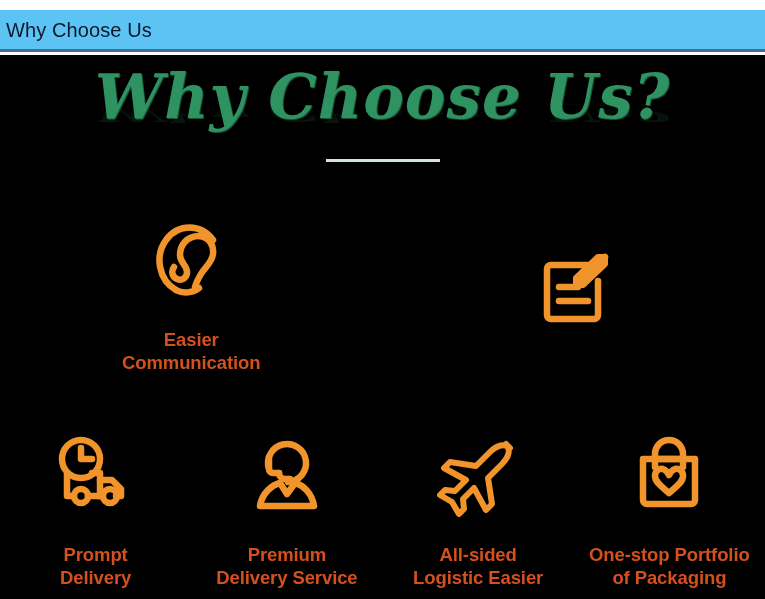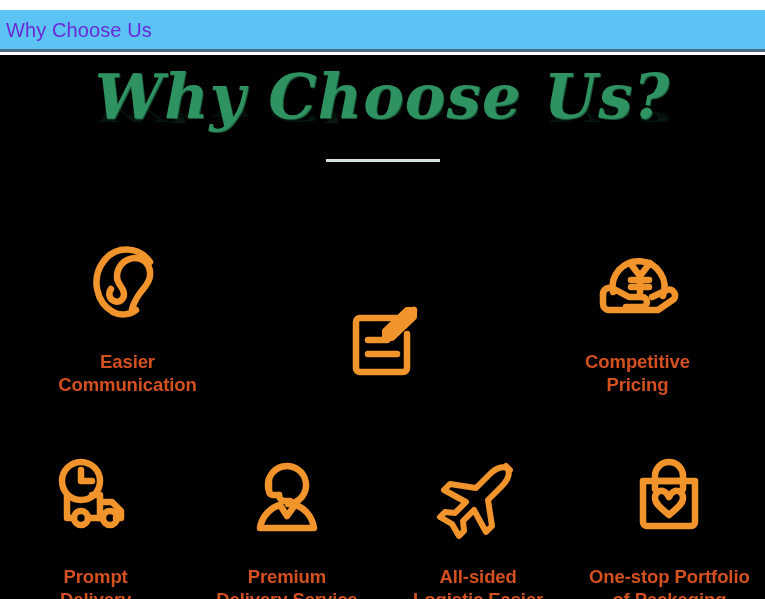--- a/index.html
+++ b/index.html
@@ -25,21 +25,21 @@
     height: 42px;
     background: #5BC4F5;
     border-bottom: 3px solid #4C6C84;
     box-sizing: border-box;
     display: flex;
     align-items: center;
   }
   .window-title {
     font-size: 20px;
     line-height: 20px;
-    color: #6d28d9;
+    color: #0f172a;
     padding-left: 6px;
     letter-spacing: 0.1px;
     white-space: nowrap;
   }
 
   
   .page {
     position: absolute;
     left: 0;
     top: 55px;
@@ -111,21 +111,21 @@
     display: flex;
     flex-direction: row;
     width: 765px;
     height: 215px;
   }
   .feature-cell {
     flex: 1 1 0;
     display: flex;
     flex-direction: column;
     align-items: center;
-    justify-content: flex-end;
+    justify-content: center;
     padding-top: 4px;
     box-sizing: border-box;
   }
   .feature-icon {
     width: 104px;
     height: 104px;
     display: flex;
     align-items: center;
     justify-content: center;
   }
@@ -184,36 +184,20 @@
             <path d="M62 22 H25 a4 4 0 0 0 -4 4 V72 a4 4 0 0 0 4 4 H68 a4 4 0 0 0 4 -4 V38"></path>
             <line x1="33" y1="44" x2="52" y2="44"></line>
             <line x1="33" y1="58" x2="62" y2="58"></line>
             <path d="M50 42 L79 14"></path>
             <path d="M50 42 L50 35 L72 14 L79 14 L79 21 L57 42 Z" stroke-width="6"></path>
           </svg>
         </div>
       </div>
 
 
-      <div class="feature-cell">
-        <div class="feature-icon">
-          <svg width="96" height="96" viewBox="0 0 96 96" fill="none" stroke="#F0942B" stroke-width="6.5" stroke-linecap="round" stroke-linejoin="round">
-            <path d="M23 58 A26 26 0 1 1 73 62"></path>
-            <path d="M40 29 L50 42 L60 29"></path>
-            <line x1="50" y1="42" x2="50" y2="58"></line>
-            <line x1="41" y1="46" x2="59" y2="46"></line>
-            <line x1="41" y1="53" x2="59" y2="53"></line>
-            <path d="M13 60 C13 55 19 52 24 55 L39 63 H52"></path>
-            <path d="M52 63 a5 5 0 0 1 0 10 H36"></path>
-            <path d="M13 60 V70 a6 6 0 0 0 6 6 H68 L84 65 a6 6 0 0 0 -7 -9 L62 63"></path>
-          </svg>
-        </div>
-        <div class="feature-label">Competitive
-Pricing</div>
-      </div>
 
     </div>
 
     <div class="feature-row">
 
       <div class="feature-cell">
         <div class="feature-icon">
           <svg width="96" height="96" viewBox="0 0 96 96" fill="none" stroke="#F0942B" stroke-width="6.5" stroke-linecap="round" stroke-linejoin="round">
             <circle cx="33" cy="32" r="19"></circle>
             <path d="M33 21 V32 H44"></path>

